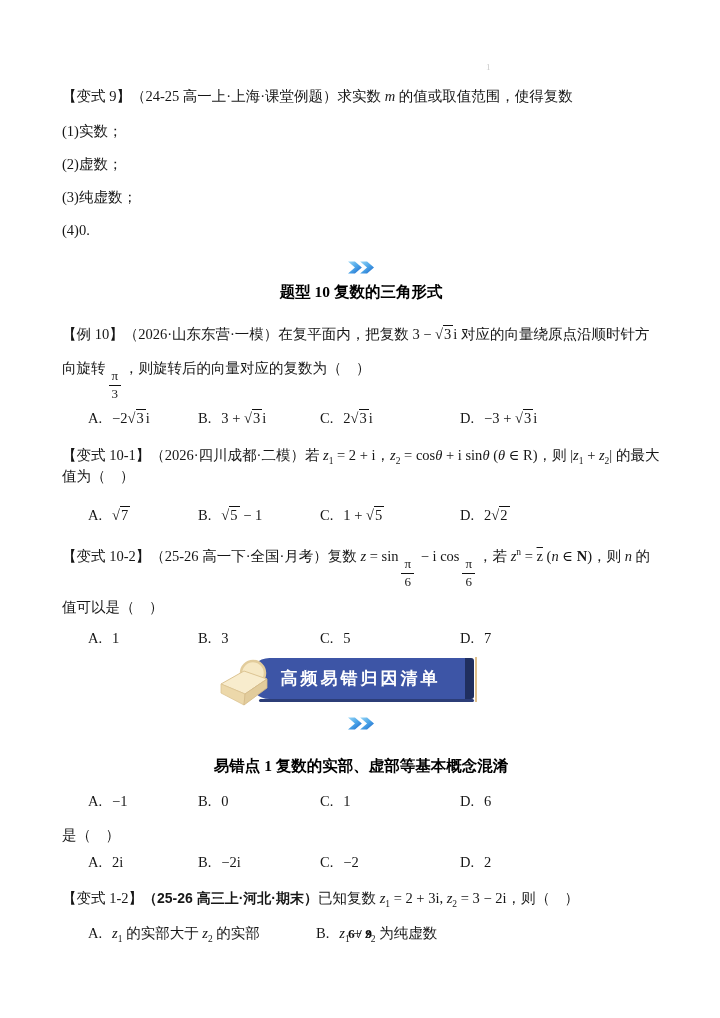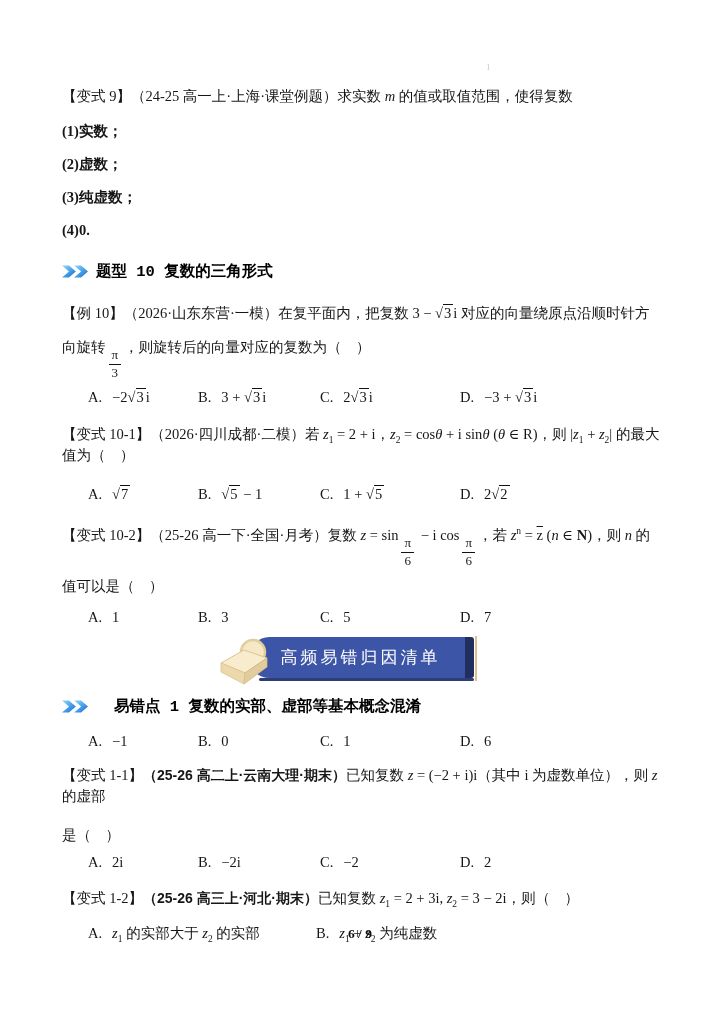--- a/index.html
+++ b/index.html
@@ -5,26 +5,26 @@
   html,body{margin:0;padding:0;background:#fff;}
   .page{
     position:relative;width:720px;height:1018px;background:#ffffff;overflow:hidden;
     font-family:"Liberation Serif","DejaVu Serif",serif;font-size:14.5px;color:#161616;
     box-sizing:border-box;padding:86px 60px 0 62px;
   }
   .corner{position:absolute;top:62px;left:486px;font-size:9px;color:#c9c9c9;}
   p{margin:0;}
   .line{line-height:1.45;margin-bottom:14px;}
   .formula{margin-bottom:12px;}
-  .part{margin-bottom:12px;font-weight:bold;}
+  .part{margin-bottom:12px;}
   i{font-style:italic;}
   sup,sub{font-size:9.5px;line-height:0;}
   
   .sec-head{display:flex;align-items:center;gap:8px;margin:20px 0 14px;
-    font-family:Liberation Mono, monospace;font-weight:700;font-size:15.5px;color:#000;}
+    font-family:Liberation Serif, serif;font-weight:700;font-size:15.5px;color:#000;flex-direction:column;}
   .sec-head.tight{margin-top:0;gap:26px;}
   .chev{flex:0 0 auto;}
   
   .frac{display:inline-flex;flex-direction:column;align-items:center;vertical-align:-0.55em;
     line-height:1.15;font-size:13px;margin:0 3px;}
   .fnum{border-bottom:1px solid #111;padding:0 3px 1px;}
   .fden{padding-top:1px;}
   .sqrt{white-space:nowrap;}
   .sqrt .rad{border-top:1px solid #111;padding:0 2px 0 1px;}
   .obar{text-decoration:overline;}
@@ -41,21 +41,21 @@
     line-height:1.5;margin-bottom:14px;}
   .opts2 .opt{display:flex;align-items:baseline;}
   
   .tallline{line-height:2.35;margin-bottom:6px;}
   
   .banner-row{display:flex;justify-content:center;margin:8px 0 18px;}
   .banner{position:relative;display:flex;align-items:center;background:#3d55a6;
     border-radius:21px 3px 3px 21px;padding:9px 24px 9px 32px;border-right:9px solid #202f5f;}
   .banner::after{content:"";position:absolute;right:-12px;top:-1px;height:calc(100% + 4px);width:2px;background:#dfc08c;}
   .banner::before{content:"";position:absolute;left:10px;right:-9px;bottom:-3px;height:3px;background:#2c3d77;border-radius:2px;}
-  .banner-text{font-family:"Liberation Sans","DejaVu Sans",sans-serif;font-weight:400;
+  .banner-text{font-family:"Liberation Sans","DejaVu Sans",sans-serif;font-weight:700;
     font-size:17px;color:#ffffff;letter-spacing:3px;white-space:nowrap;}
   .book-icon{position:absolute;left:-32px;bottom:-10px;width:60px;height:52px;}
   .footer{position:absolute;top:926px;left:0;right:0;text-align:center;
     font-family:"Liberation Serif","DejaVu Serif",serif;font-weight:700;font-size:13.5px;color:#111;}
 </style>
 </head>
 <body>
 
 <svg width="0" height="0" style="position:absolute" aria-hidden="true">
   <defs>
@@ -185,21 +185,20 @@
     <span class="opt">
         <span class="olab">C.</span>
         <span>1</span>
       </span>
     <span class="opt">
         <span class="olab">D.</span>
         <span>6</span>
       </span>
   </div>
 
-  <p class="line" style="margin-bottom:18px;"><span>【变式 1-1】</span><span class="src-b">（25-26 高二上·云南大理·期末）</span><span>已知复数 <i>z</i> = (−2 + i)i（其中 i 为虚数单位），则 <i>z</i> 的虚部</span></p>
   <p class="line" style="margin-bottom:6px;">是（　）</p>
   <div class="opts4" style="margin-bottom:14px;">
     <span class="opt">
         <span class="olab">A.</span>
         <span>2i</span>
       </span>
     <span class="opt">
         <span class="olab">B.</span>
         <span>−2i</span>
       </span>

